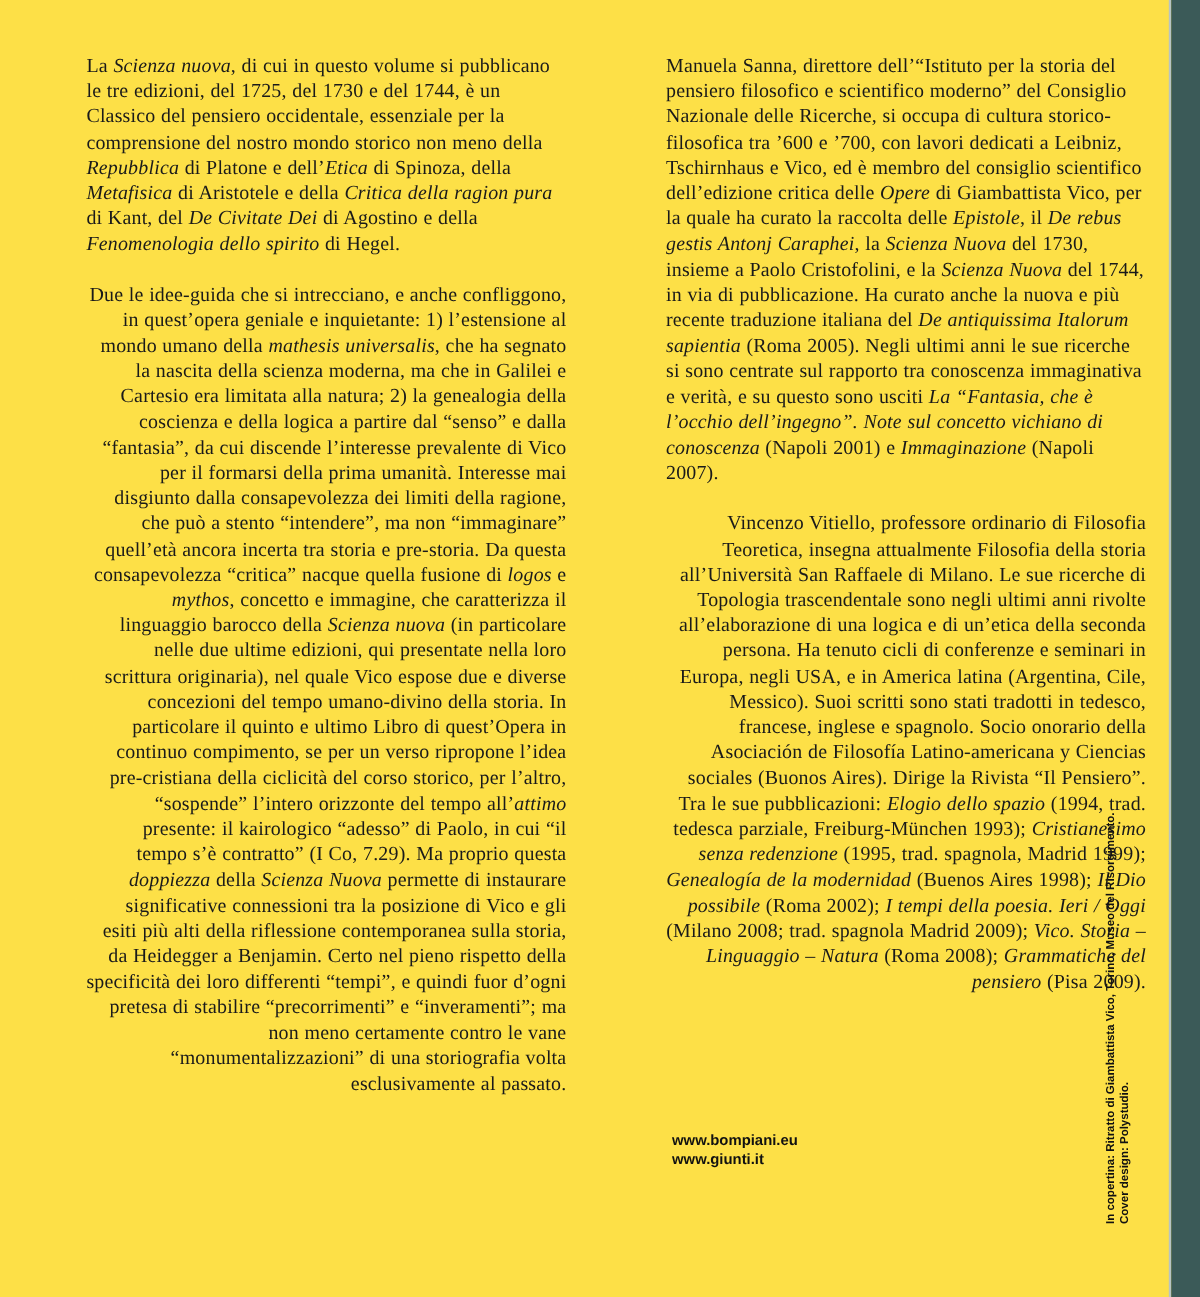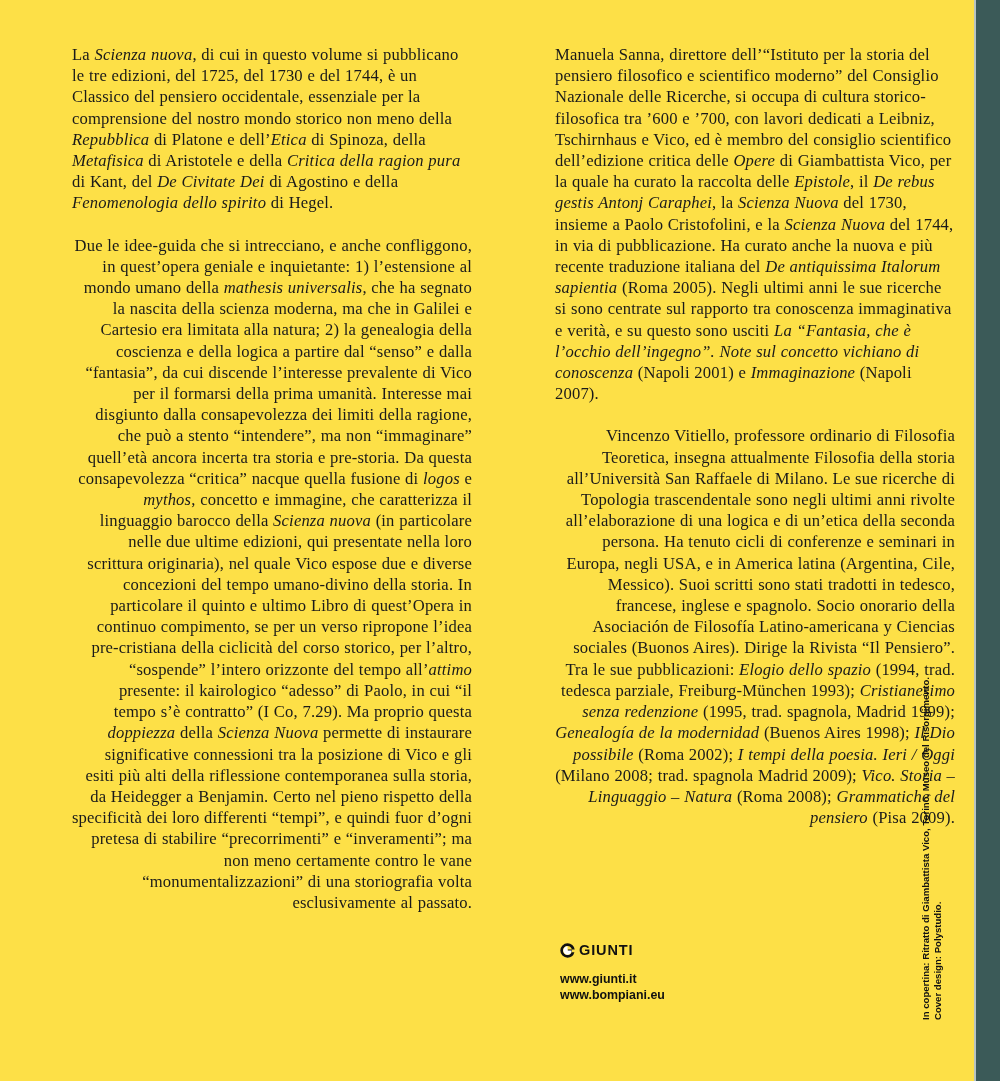--- a/index.html
+++ b/index.html
@@ -124,33 +124,23 @@
     <p class="para">La <i>Scienza nuova</i>, di cui in questo volume si pubblicano le tre edizioni, del 1725, del 1730 e del 1744, è un Classico del pensiero occidentale, essenziale per la comprensione del nostro mondo storico non meno della <i>Repubblica</i> di Platone e dell’<i>Etica</i> di Spinoza, della <i>Metafisica</i> di Aristotele e della <i>Critica della ragion pura</i> di Kant, del <i>De Civitate Dei</i> di Agostino e della <i>Fenomenologia dello spirito</i> di Hegel.</p>
     <p class="para">Due le idee-guida che si intrecciano, e anche confliggono, in quest’opera geniale e inquietante: 1) l’estensione al mondo umano della <i>mathesis universalis</i>, che ha segnato la nascita della scienza moderna, ma che in Galilei e Cartesio era limitata alla natura; 2) la genealogia della coscienza e della logica a partire dal “senso” e dalla “fantasia”, da cui discende l’interesse prevalente di Vico per il formarsi della prima umanità. Interesse mai disgiunto dalla consapevolezza dei limiti della ragione, che può a stento “intendere”, ma non “immaginare” quell’età ancora incerta tra storia e pre-storia. Da questa consapevolezza “critica” nacque quella fusione di <i>logos</i> e <i>mythos</i>, concetto e immagine, che caratterizza il linguaggio barocco della <i>Scienza nuova</i> (in particolare nelle due ultime edizioni, qui presentate nella loro scrittura originaria), nel quale Vico espose due e diverse concezioni del tempo umano-divino della storia. In particolare il quinto e ultimo Libro di quest’Opera in continuo compimento, se per un verso ripropone l’idea pre-cristiana della ciclicità del corso storico, per l’altro, “sospende” l’intero orizzonte del tempo all’<i>attimo</i> presente: il kairologico “adesso” di Paolo, in cui “il tempo s’è contratto” (I Co, 7.29). Ma proprio questa <i>doppiezza</i> della <i>Scienza Nuova</i> permette di instaurare significative connessioni tra la posizione di Vico e gli esiti più alti della riflessione contemporanea sulla storia, da Heidegger a Benjamin. Certo nel pieno rispetto della specificità dei loro differenti “tempi”, e quindi fuor d’ogni pretesa di stabilire “precorrimenti” e “inveramenti”; ma non meno certamente contro le vane “monumentalizzazioni” di una storiografia volta esclusivamente al passato.</p>
   </div>
 
   <div class="col col-right">
     <p class="para">Manuela Sanna, direttore dell’“Istituto per la storia del pensiero filosofico e scientifico moderno” del Consiglio Nazionale delle Ricerche, si occupa di cultura storico-filosofica tra ’600 e ’700, con lavori dedicati a Leibniz, Tschirnhaus e Vico, ed è membro del consiglio scientifico dell’edizione critica delle <i>Opere</i> di Giambattista Vico, per la quale ha curato la raccolta delle <i>Epistole</i>, il <i>De rebus gestis Antonj Caraphei</i>, la <i>Scienza Nuova</i> del 1730, insieme a Paolo Cristofolini, e la <i>Scienza Nuova</i> del 1744, in via di pubblicazione. Ha curato anche la nuova e più recente traduzione italiana del <i>De antiquissima Italorum sapientia</i> (Roma 2005). Negli ultimi anni le sue ricerche si sono centrate sul rapporto tra conoscenza immaginativa e verità, e su questo sono usciti <i>La “Fantasia, che è l’occhio dell’ingegno”. Note sul concetto vichiano di conoscenza</i> (Napoli 2001) e <i>Immaginazione</i> (Napoli 2007).</p>
     <p class="para">Vincenzo Vitiello, professore ordinario di Filosofia Teoretica, insegna attualmente Filosofia della storia all’Università San Raffaele di Milano. Le sue ricerche di Topologia trascendentale sono negli ultimi anni rivolte all’elaborazione di una logica e di un’etica della seconda persona. Ha tenuto cicli di conferenze e seminari in Europa, negli USA, e in America latina (Argentina, Cile, Messico). Suoi scritti sono stati tradotti in tedesco, francese, inglese e spagnolo. Socio onorario della Asociación de Filosofía Latino-americana y Ciencias sociales (Buonos Aires). Dirige la Rivista “Il Pensiero”. Tra le sue pubblicazioni: <i>Elogio dello spazio</i> (1994, trad. tedesca parziale, Freiburg-München 1993); <i>Cristianesimo senza redenzione</i> (1995, trad. spagnola, Madrid 1999); <i>Genealogía de la modernidad</i> (Buenos Aires 1998); <i>Il Dio possibile</i> (Roma 2002); <i>I tempi della poesia. Ieri / Oggi</i> (Milano 2008; trad. spagnola Madrid 2009); <i>Vico. Storia – Linguaggio – Natura</i> (Roma 2008); <i>Grammatiche del pensiero</i> (Pisa 2009).</p>
   </div>
 
   <div class="publisher">
-    <div class="logo-row">
-      <span class="logo-mark">
-        <svg class="logo-mark" viewBox="0 0 100 100" xmlns="http://www.w3.org/2000/svg" aria-hidden="true">
-          <path d="M50 2 A48 48 0 1 0 50 98 A48 48 0 0 0 96 62 L52 62 L52 44 L98 44 A48 48 0 0 0 50 2 Z
-                   M50 20 A30 30 0 1 1 50 80 A30 30 0 1 1 50 20 Z" fill="#111111"></path>
-          <path d="M50 22 A28 28 0 1 0 78 50 L50 50 Z" fill="#ffffff"></path>
-        </svg>
-      </span>
-      <span class="logo-word">GIUNTI</span>
-    </div>
     <div class="urls">
+      <div>www.bompiani.eu</div>
       <div>www.giunti.it</div>
-      <div>www.bompiani.eu</div>
     </div>
   </div>
 
   <div class="credits">
     <div>In copertina: Ritratto di Giambattista Vico, Torino, Museo del Risorgimento.</div>
     <div>Cover design: Polystudio.</div>
   </div>
 
 </div>
 

